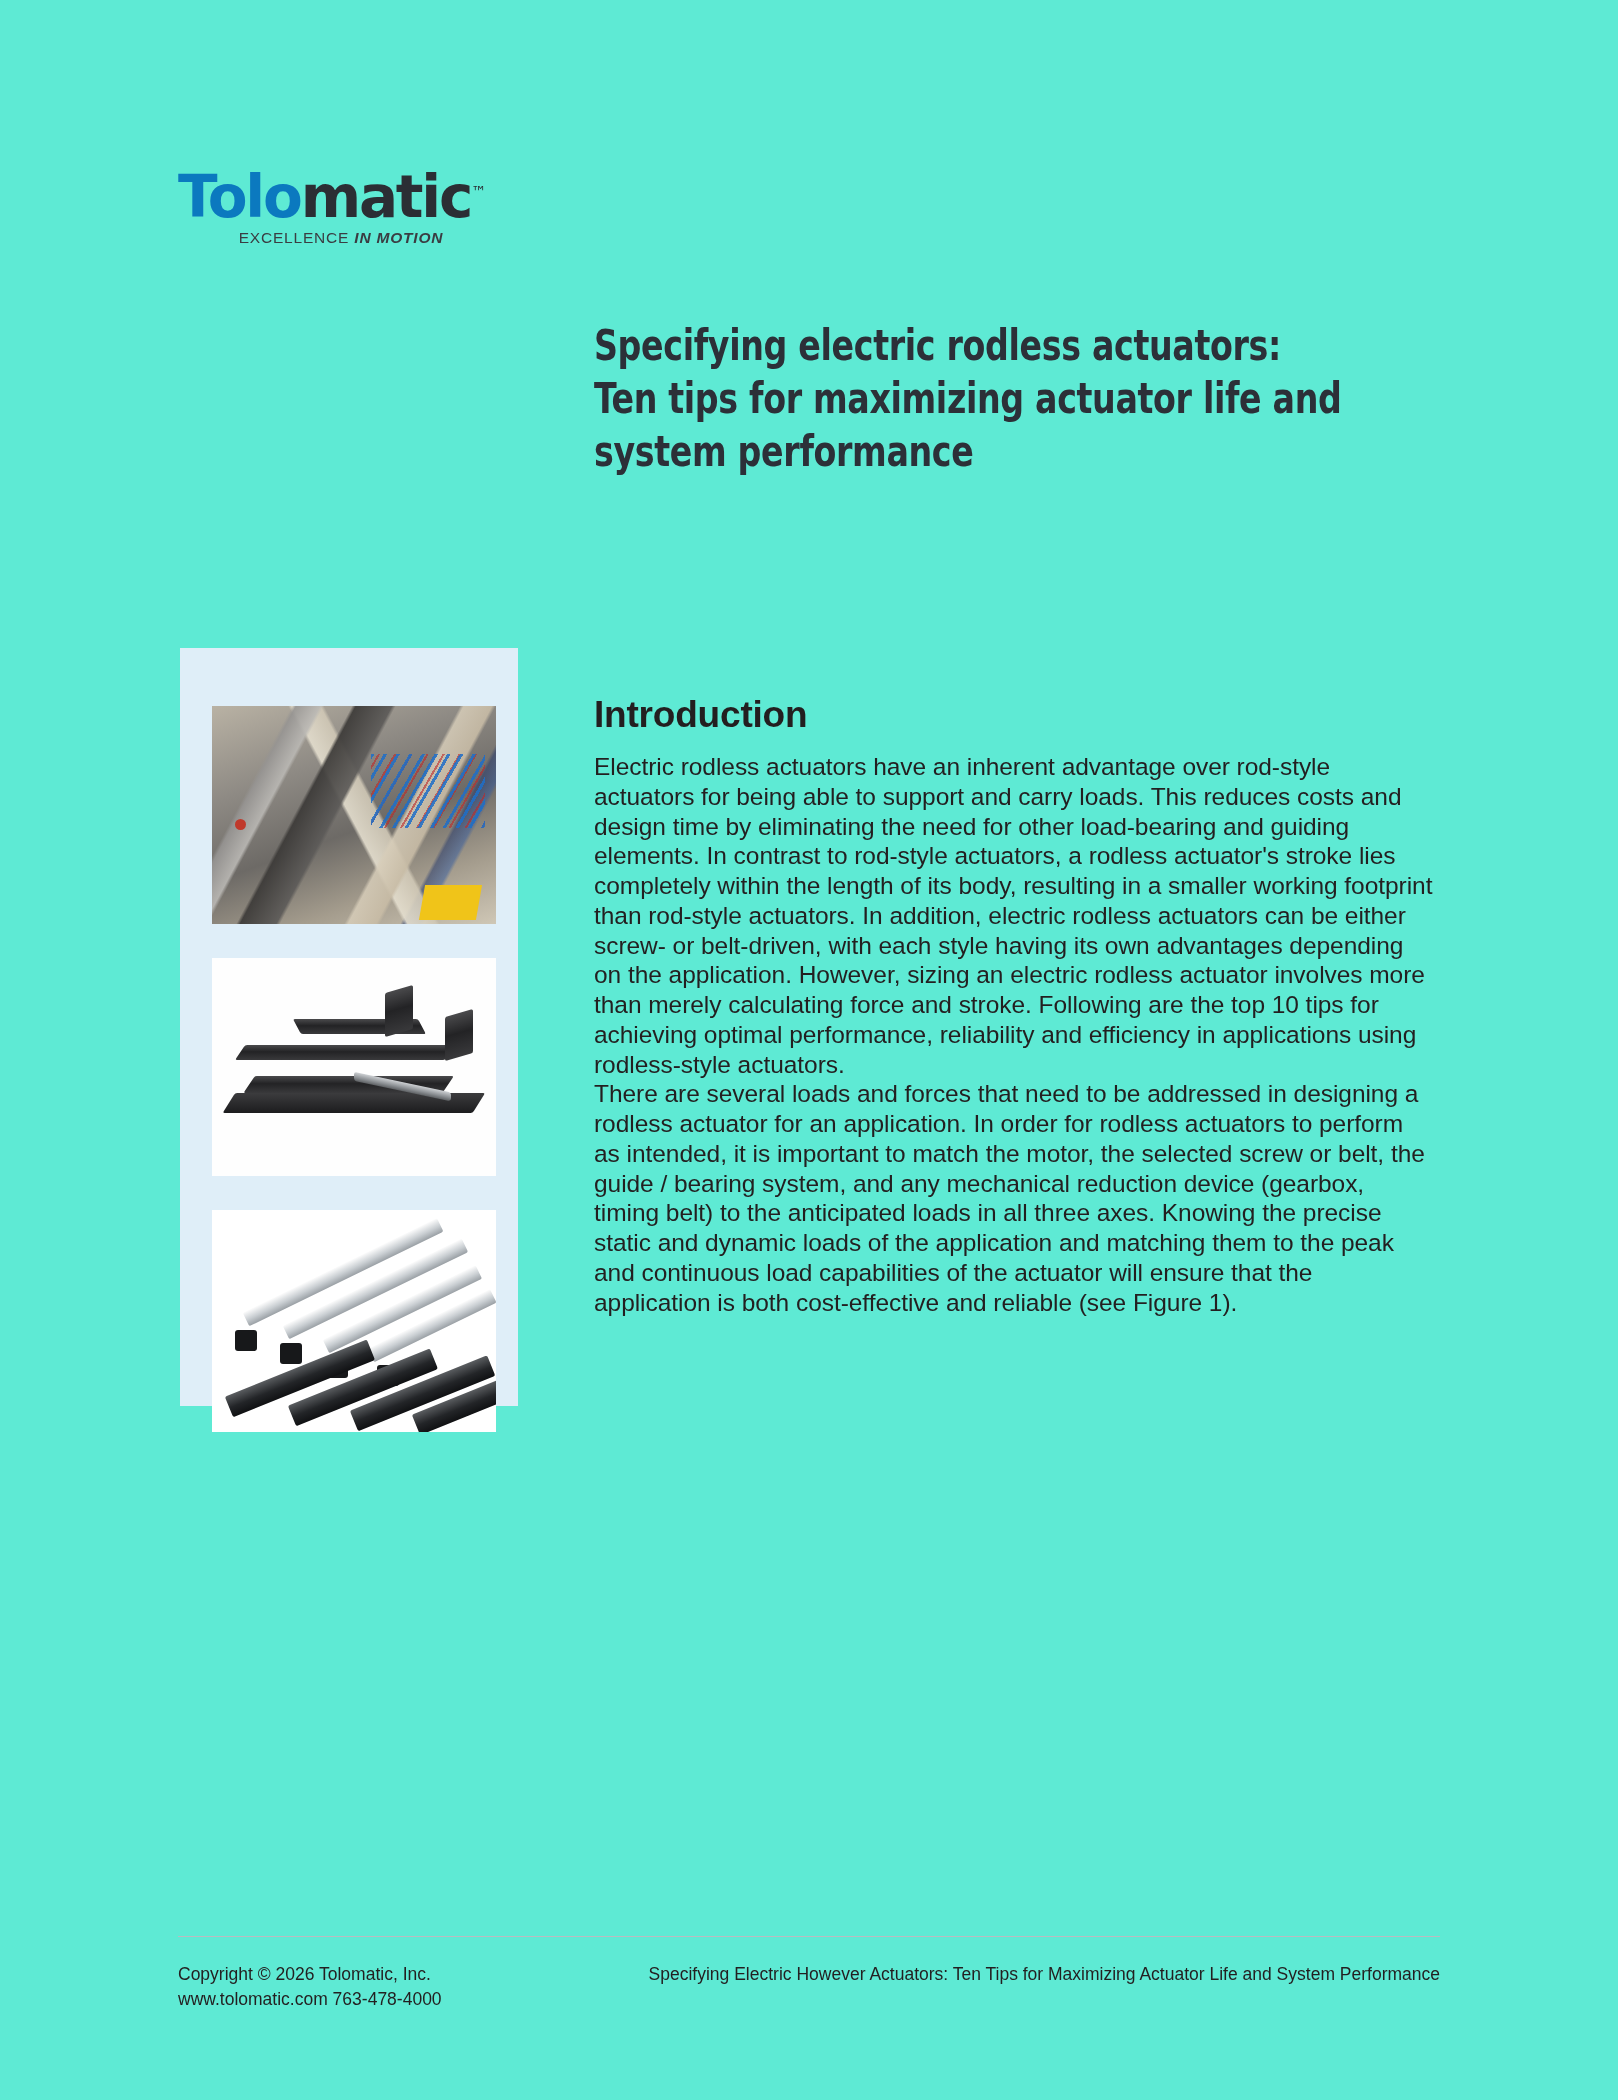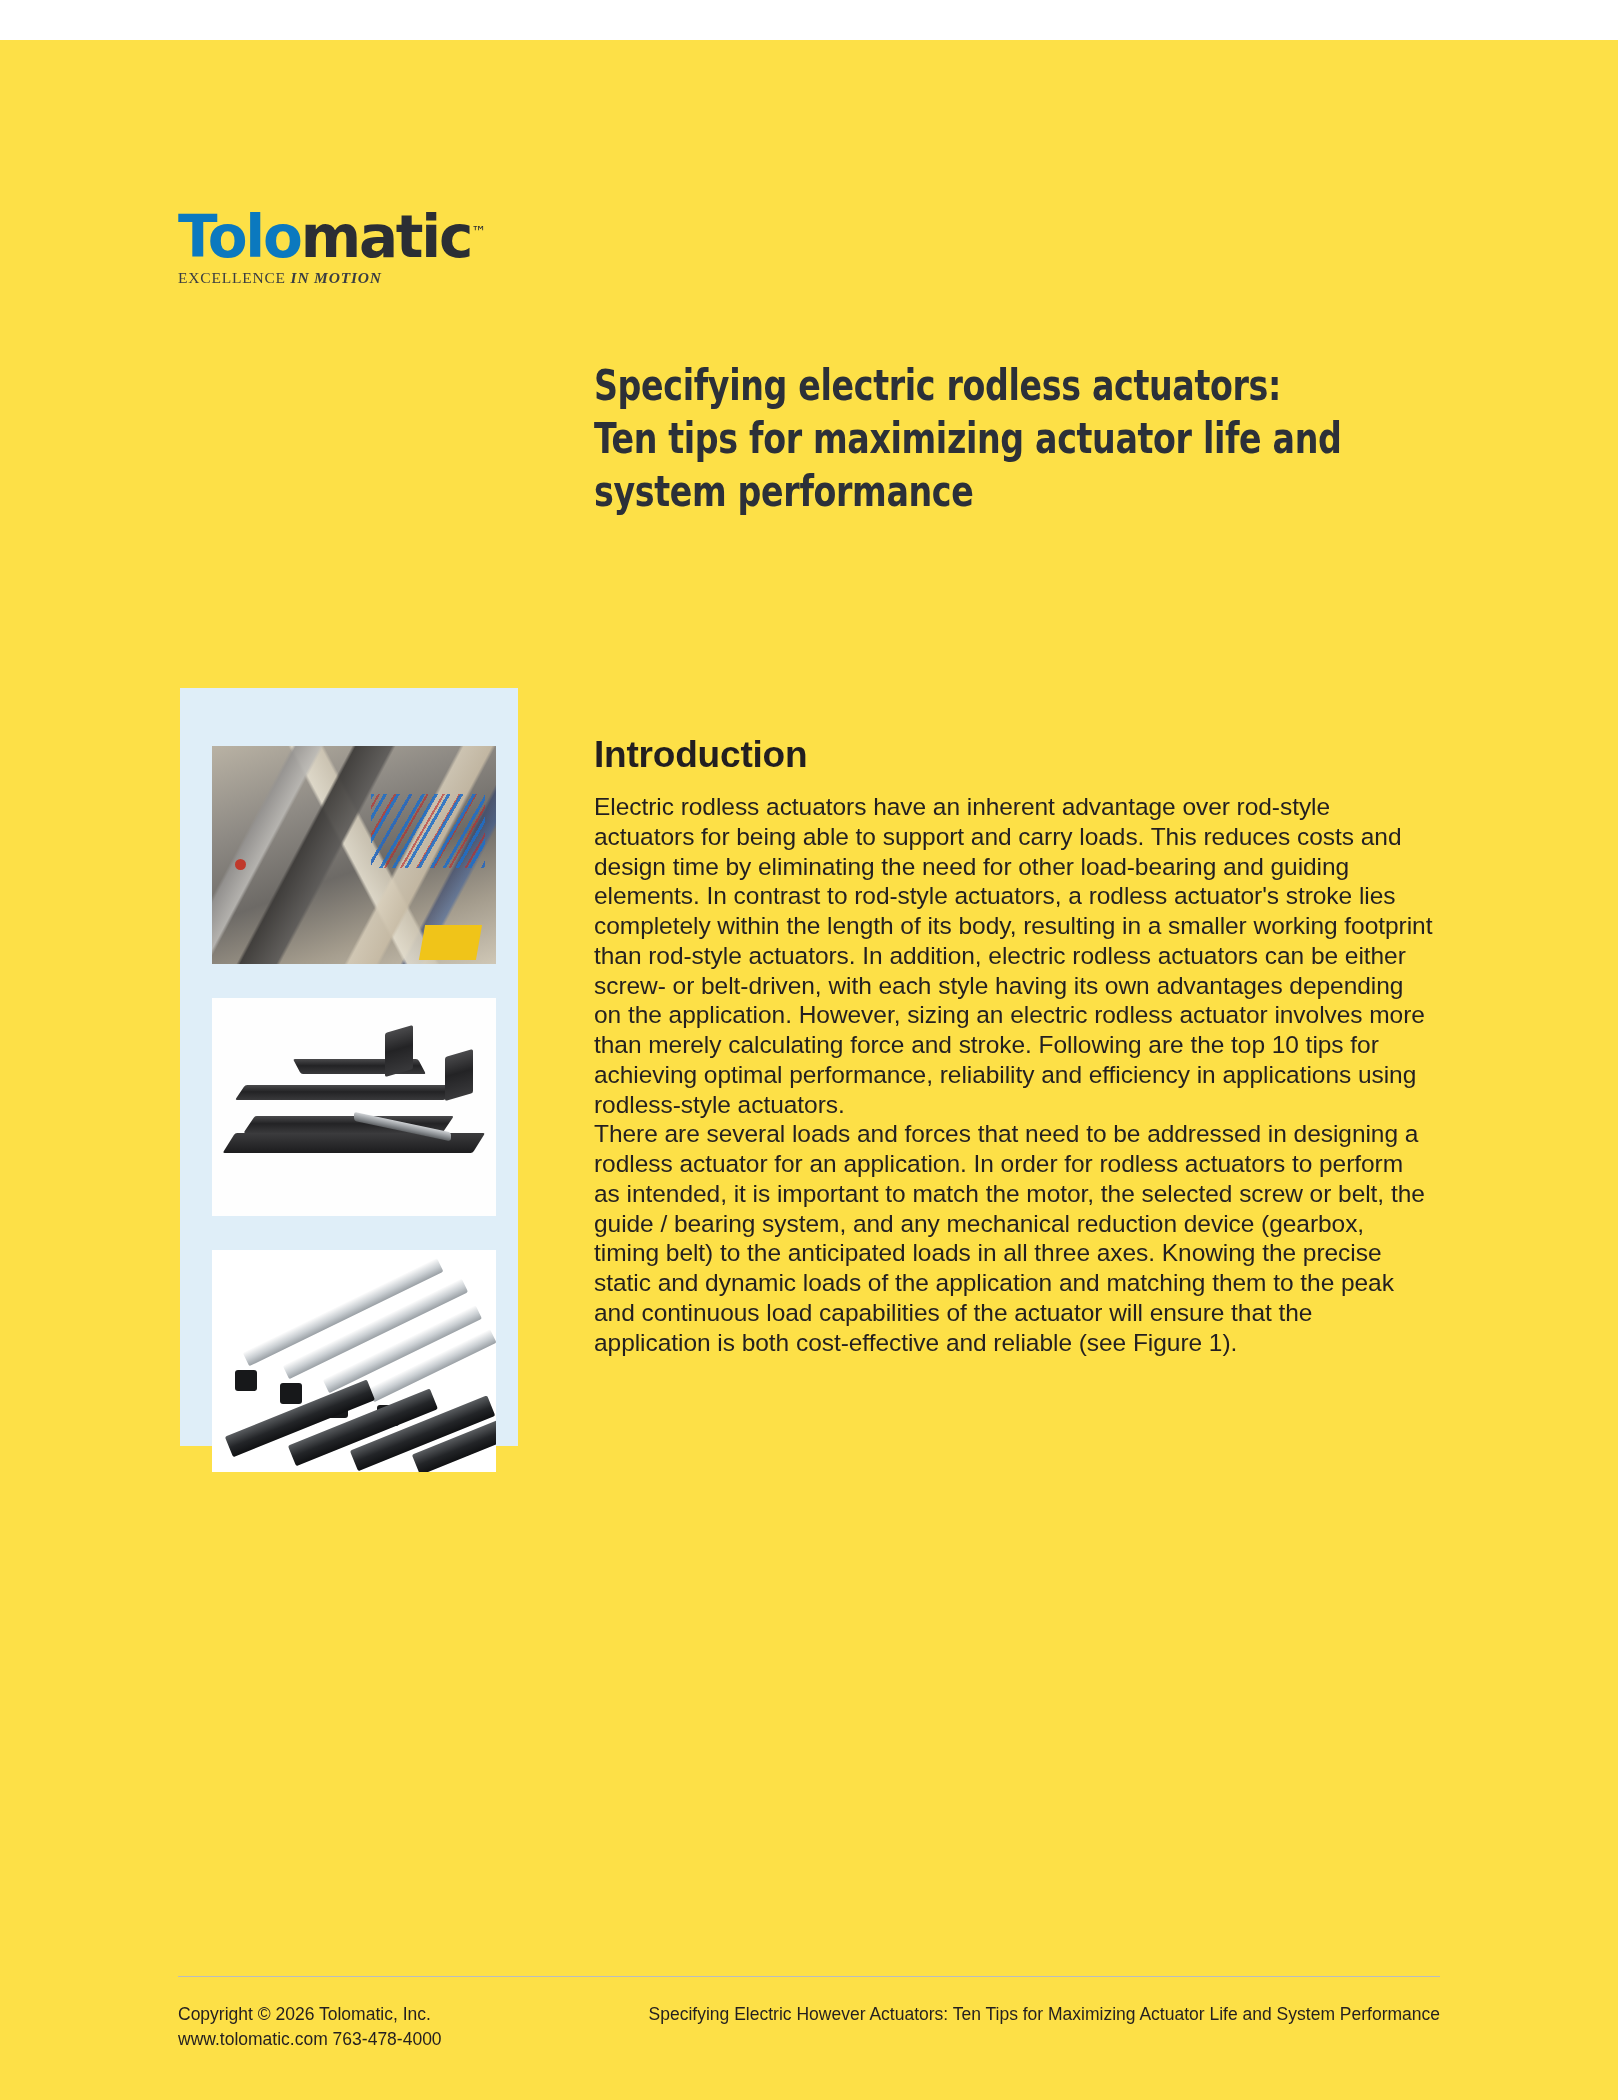--- a/index.html
+++ b/index.html
@@ -12,22 +12,21 @@
     height: 2100px;
     font-family: "Liberation Sans", sans-serif;
     color: #231f20;
     position: relative;
     overflow: hidden;
   }
 
   .page {
     position: absolute;
     inset: 0;
-    background: #fde047;
-    margin-top: 40px;
+    background: #5eead4;
   }
 
   
   .logo-block {
     position: absolute;
     left: 178px;
     top: 168px;
     width: 330px;
   }
   .logo-wordmark {
@@ -42,23 +41,23 @@
   .logo-matic { color: #2b2e34; }
   .logo-tm {
     font-size: 15px;
     vertical-align: super;
     letter-spacing: 0;
     color: #2b2e34;
     font-weight: normal;
   }
   .logo-tagline {
     margin-top: 3px;
-    text-align: left;
+    text-align: center;
     padding-right: 4px;
-    font-family: Liberation Serif, serif;
+    font-family: Liberation Sans, sans-serif;
     font-size: 15.5px;
     letter-spacing: 0.8px;
     color: #3a3d42;
     white-space: nowrap;
   }
   .logo-tagline .em {
     font-style: italic;
     font-weight: bold;
   }
 

